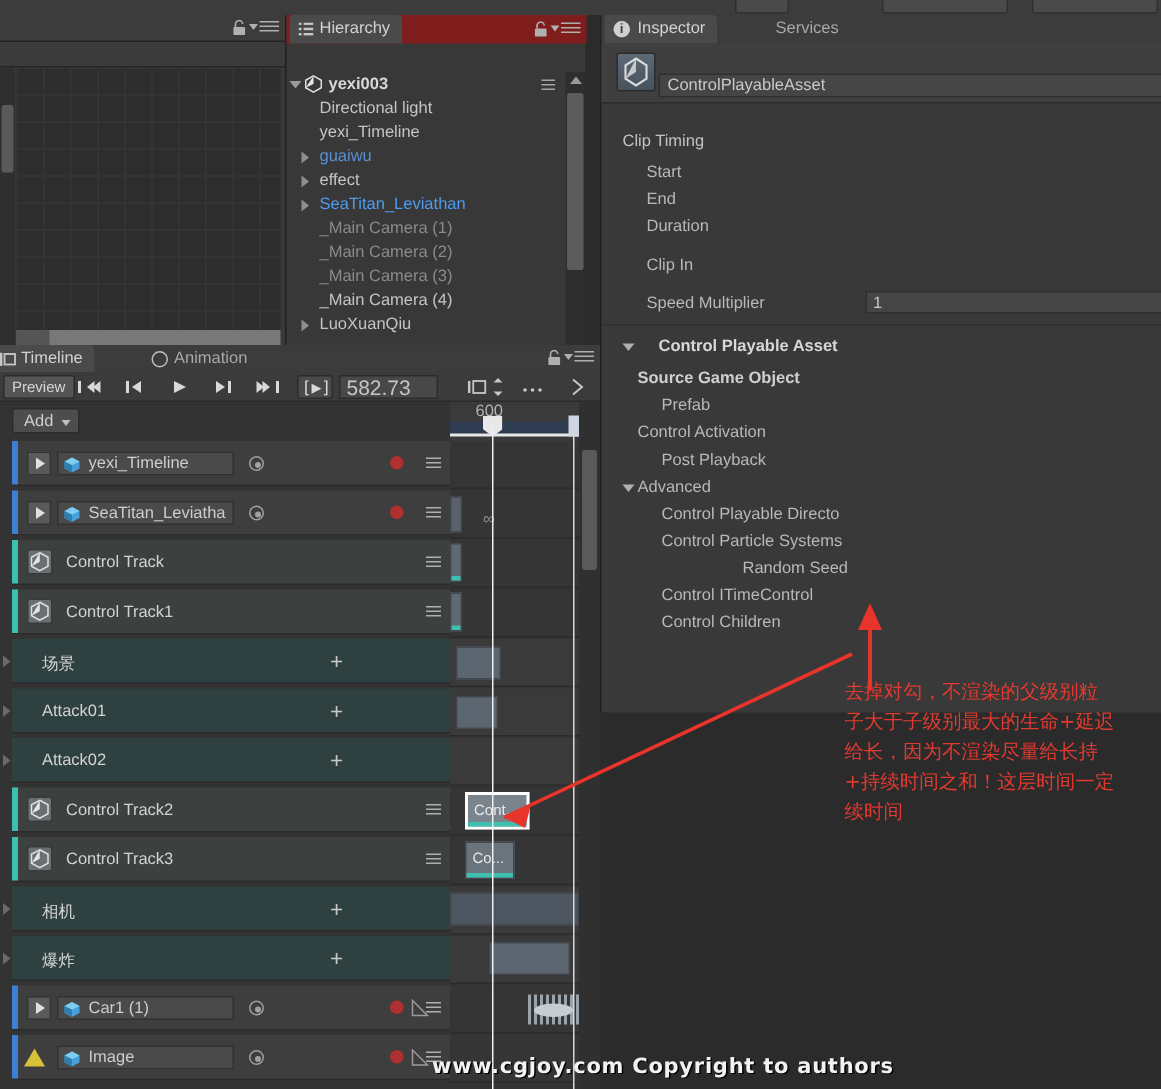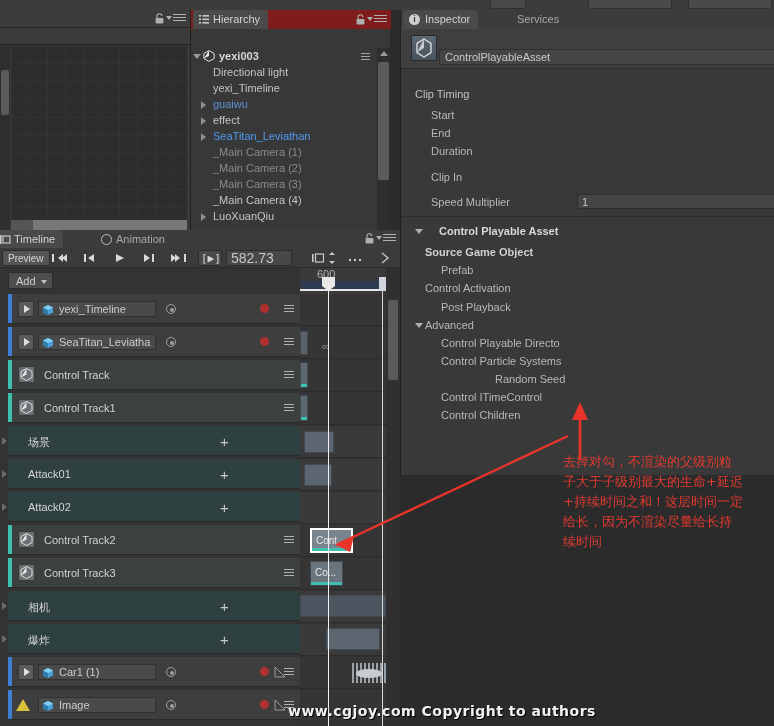--- a/index.html
+++ b/index.html
@@ -660,20 +660,20 @@
     <line x1="36" y1="137" x2="268" y2="28" stroke="#e8342a" stroke-width="2.4"></line>
     <polygon points="36,137 54,128 50,144" fill="#e8342a"></polygon>
 
     <line x1="280" y1="52" x2="280" y2="8" stroke="#e8342a" stroke-width="2.6"></line>
     <polygon points="280,-6 288,12 272,12" fill="#e8342a"></polygon>
   </svg>
 
   <div class="redtext" id="annot-text" style="color: rgb(226, 58, 48);">
       <div>去掉对勾，不渲染的父级别粒</div>
       <div>子大于子级别最大的生命+延迟</div>
+      <div>给长，因为不渲染尽量给长持</div>
       <div>+持续时间之和！这层时间一定</div>
-      <div>给长，因为不渲染尽量给长持</div>
       <div>续时间</div>
     </div>
 
   <div class="wm">www.cgjoy.com  Copyright  to  authors</div>
 
 </div>
 
 </body></html>

